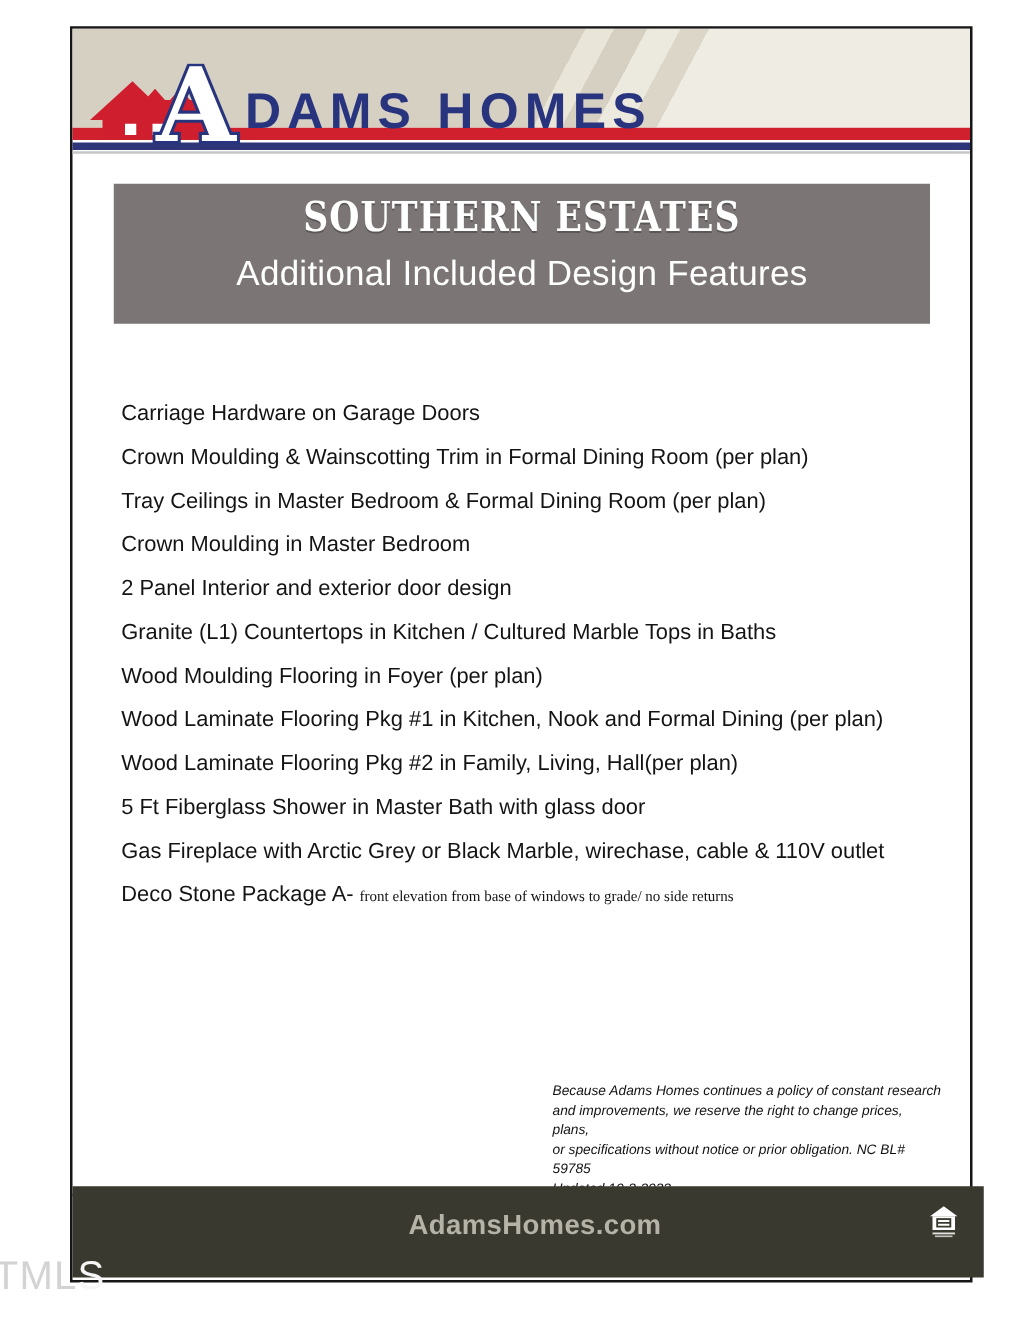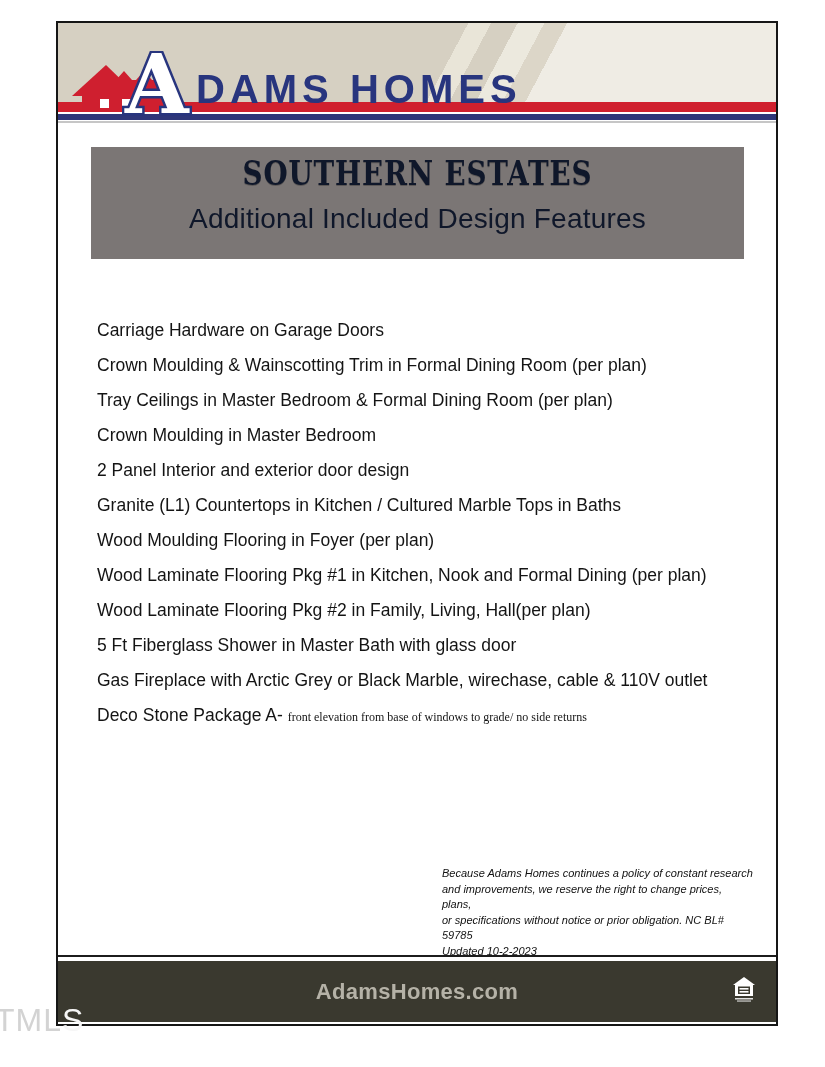--- a/index.html
+++ b/index.html
@@ -27,42 +27,42 @@
   .logo-rest{
     position:absolute;left:138px;top:46px;z-index:3;
     font-size:40px;font-weight:bold;letter-spacing:5px;color:#28357e;line-height:1;
   }
   .stripe-red{position:absolute;left:0;top:79px;width:718px;height:10px;background:#d0202e;z-index:1;}
   .stripe-navy{position:absolute;left:0;top:91px;width:718px;height:6px;background:#2e3679;z-index:1;}
   .stripe-gray{position:absolute;left:0;top:98px;width:718px;height:2px;background:#c6c6c6;z-index:1;}
   
   .title-banner{
     position:absolute;left:33px;top:124px;width:653px;height:112px;
-    background:#7b7675;color:#0f172a;text-align:center;
+    background:#7b7675;color:#ffffff;text-align:center;
   }
   .sb-title{
     display:block;margin-top:10px;
     font-family:"DejaVu Serif",serif;font-weight:bold;font-size:33px;
     letter-spacing:1px;line-height:1.05;transform:scaleX(0.84);
     text-shadow:0 1px 0 rgba(0,0,0,0.25);
   }
   .sb-subtitle{display:block;margin-top:11px;font-size:28px;font-weight:normal;letter-spacing:0.2px;}
   
   .features{position:absolute;left:39px;top:279px;width:660px;color:#141414;margin-top:17px;}
   .feature{font-size:17.5px;line-height:22px;margin-bottom:13px;white-space:nowrap;}
   .feature:nth-child(5),.feature:nth-child(6),.feature:nth-child(7){margin-top:5px;}
   .deco-detail{font-size:12px;font-family:Liberation Serif, serif;}
   
   .legal{
     position:absolute;left:384px;top:843px;width:312px;
     font-style:italic;font-size:11px;line-height:15.5px;color:#111111;
   }
   
   .footer-sep{position:absolute;left:0;bottom:67px;width:718px;height:2px;background:#1c1c1c;}
-  .footer-bar{position:absolute;left:0;bottom:2px;width:718px;height:61px;background:#3a392f;}
+  .footer-bar{position:absolute;left:0;bottom:2px;width:718px;height:73px;background:#3a392f;padding-left:11px;}
   .footer-site{
     display:block;text-align:center;line-height:61px;
     font-size:22px;font-weight:bold;letter-spacing:0.3px;color:#b5b2a7;
   }
   .eho{position:absolute;right:20px;top:15px;}
   
   .watermark{
     position:absolute;left:-5px;top:1002px;z-index:9;
     font-size:32px;letter-spacing:1px;color:#d3d3d3;
   }

